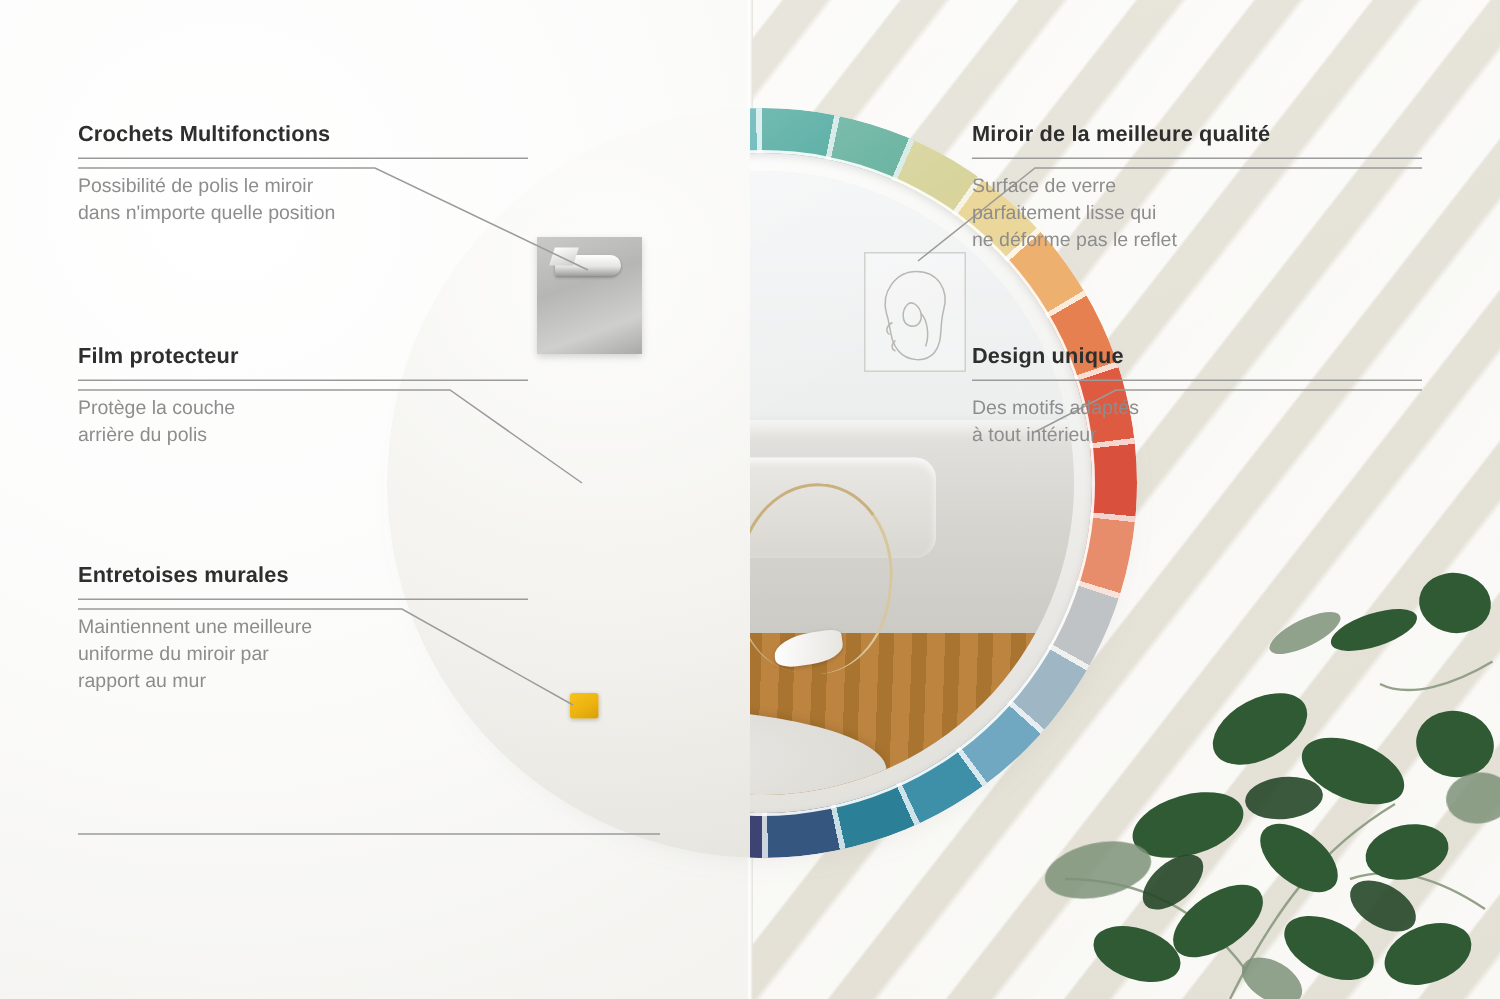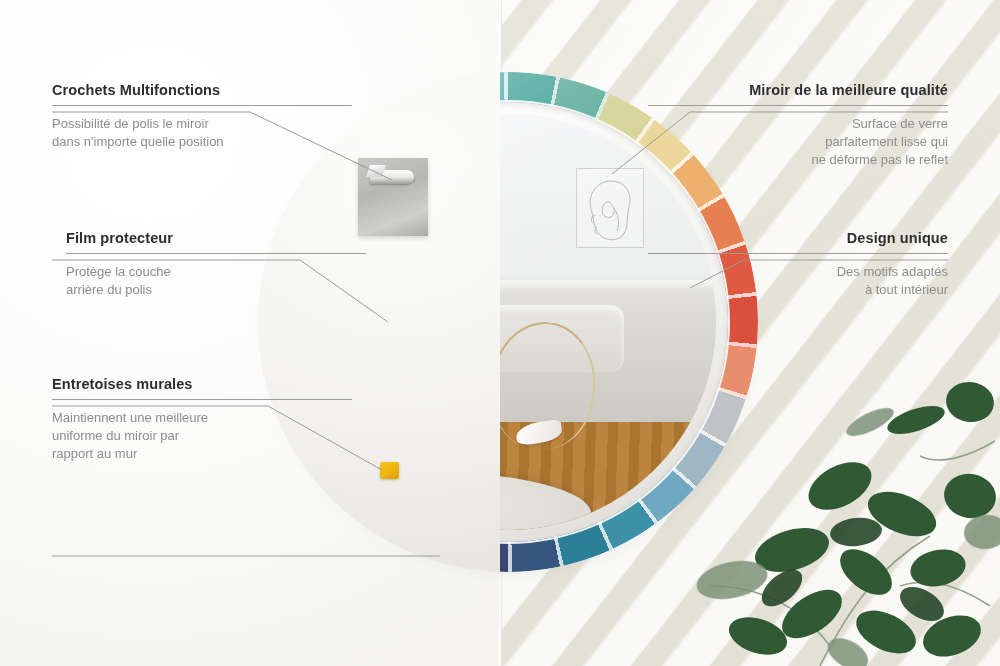--- a/index.html
+++ b/index.html
@@ -194,21 +194,21 @@
   
   .callout{position:absolute;}
   .callout .title{
     font-size:14.5px;font-weight:bold;color:#2e2e2e;letter-spacing:.1px;
     white-space:nowrap;
   }
   .callout .rule{height:1px;background:#9b9b9b;margin-top:7px;}
   .callout .body{
     margin-top:9px;font-size:13px;line-height:1.38;color:#8d8d8d;white-space:pre-line;
   }
-  .callout.right .title,.callout.right .body{text-align:right;}
+  .callout.right .title,.callout.right .body{}
   .leader{position:absolute;overflow:visible;pointer-events:none;}
   .leader path{fill:none;stroke:#9b9b9b;stroke-width:1;}
 </style>
 </head>
 <body>
 
 <div id="stage">
 
   <div class="bg-left"></div>
   <div class="bg-right"></div>
@@ -307,21 +307,21 @@
     <path d="M948 260 H744 L690 288"></path>
   </svg>
 
   <div class="callout left" style="left:52px;top:82px;width:300px;">
     <div class="title">Crochets Multifonctions</div>
     <div class="rule"></div>
     <div class="body">Possibilité de polis le miroir
 dans n'importe quelle position</div>
   </div>
 
-  <div class="callout left" style="left:66px;top:230px;width:300px;">
+  <div class="callout left" style="left:52px;top:230px;width:300px;">
     <div class="title">Film protecteur</div>
     <div class="rule"></div>
     <div class="body">Protège la couche
 arrière du polis</div>
   </div>
 
   <div class="callout left" style="left:52px;top:376px;width:300px;">
     <div class="title">Entretoises murales</div>
     <div class="rule"></div>
     <div class="body">Maintiennent une meilleure

